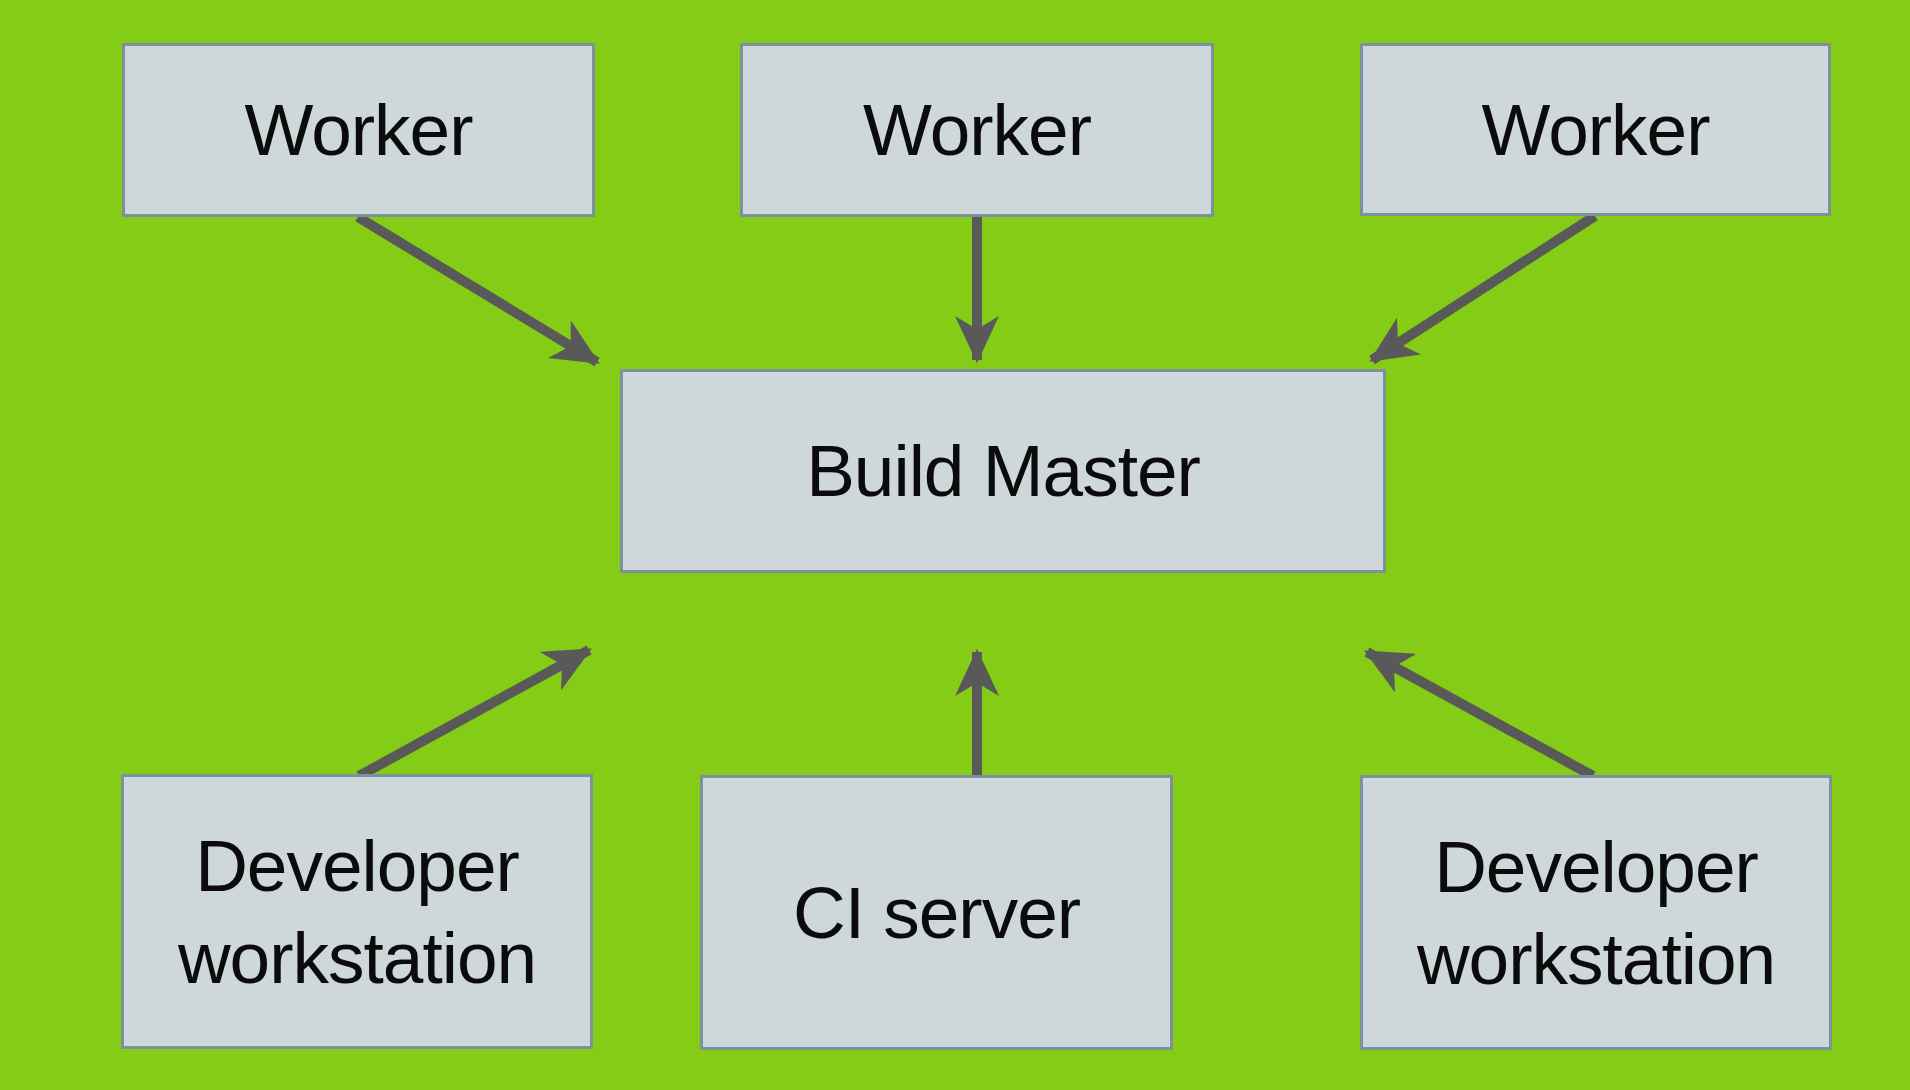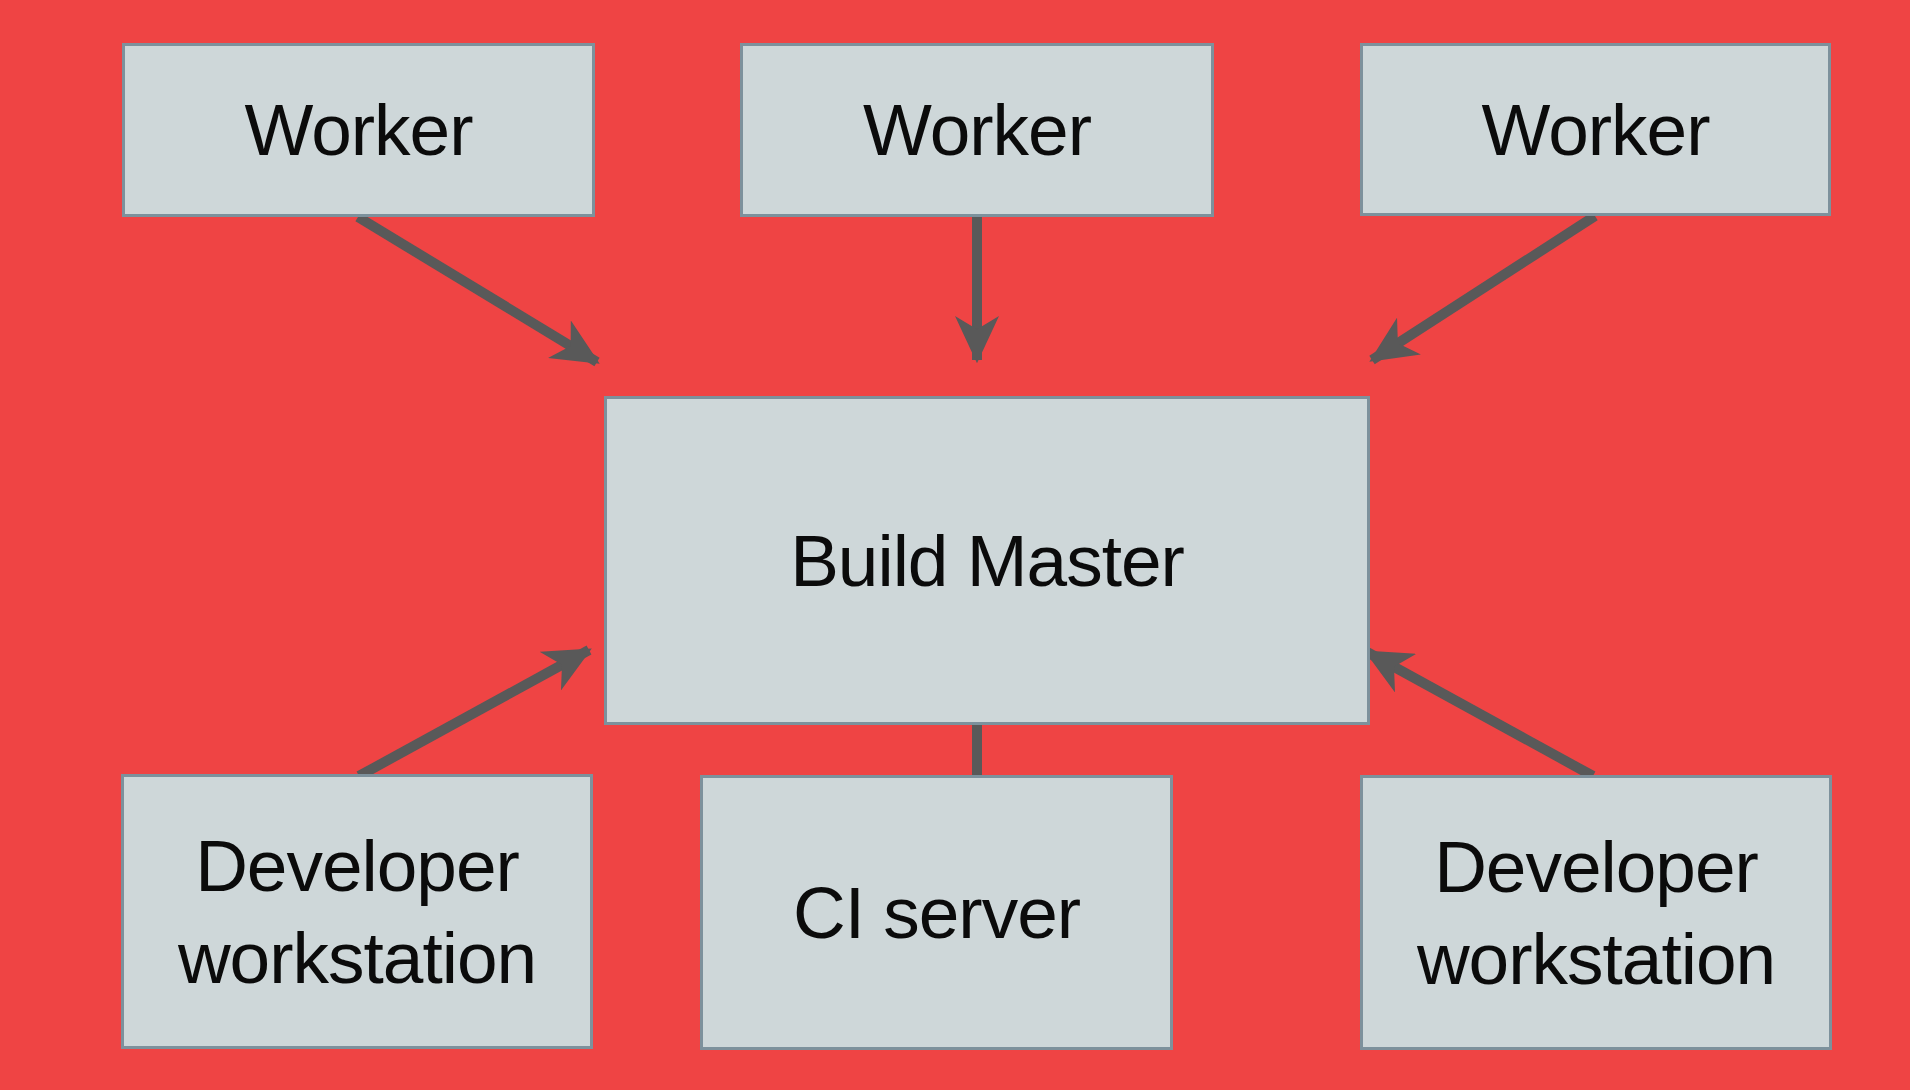--- a/index.html
+++ b/index.html
@@ -4,21 +4,21 @@
 <style>
   html, body {
     margin: 0;
     padding: 0;
     background: #ffffff;
   }
   .canvas {
     position: relative;
     width: 1910px;
     height: 1090px;
-    background: #ef4444;
+    background: #84cc16;
     overflow: hidden;
     font-family: "Liberation Sans", sans-serif;
   }
   .arrows {
     position: absolute;
     left: 0;
     top: 0;
     width: 1910px;
     height: 1090px;
     pointer-events: none;
@@ -35,21 +35,21 @@
     color: #0b0b0b;
     font-size: 73px;
     line-height: 1.26;
     letter-spacing: -1px;
   }
   .node span { padding: 0 18px; }
 
   .node-worker-1        { left: 122px;  top: 43px;  width: 473px; height: 174px; }
   .node-worker-2        { left: 740px;  top: 43px;  width: 474px; height: 174px; }
   .node-worker-3        { left: 1360px; top: 43px;  width: 471px; height: 173px; }
-  .node-build-master    { left: 604px;  top: 369px; width: 766px; height: 329px; margin-top: 27px; }
+  .node-build-master    { left: 620px;  top: 369px; width: 766px; height: 204px; }
   .node-dev-workstation-left  { left: 121px;  top: 774px; width: 472px; height: 275px; }
   .node-ci-server       { left: 700px;  top: 775px; width: 473px; height: 275px; }
   .node-dev-workstation-right { left: 1360px; top: 775px; width: 472px; height: 275px; }
 </style>
 </head>
 <body>
 
 <div class="canvas">
 
   <svg class="arrows" viewBox="0 0 1910 1090" xmlns="http://www.w3.org/2000/svg">

